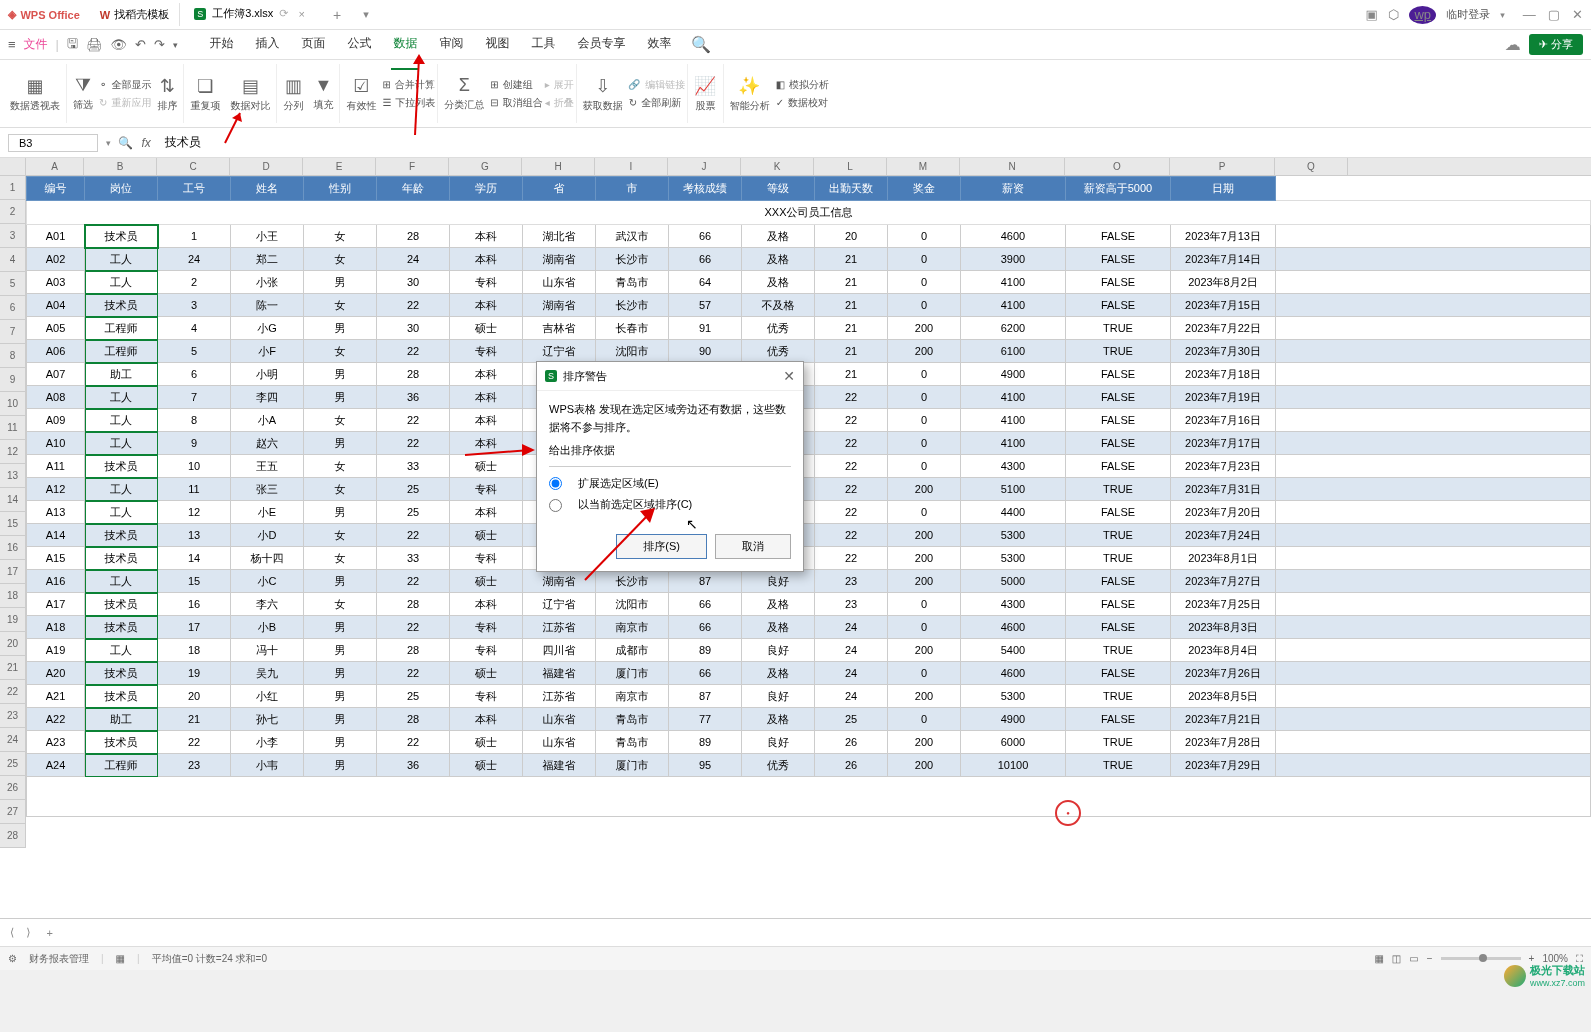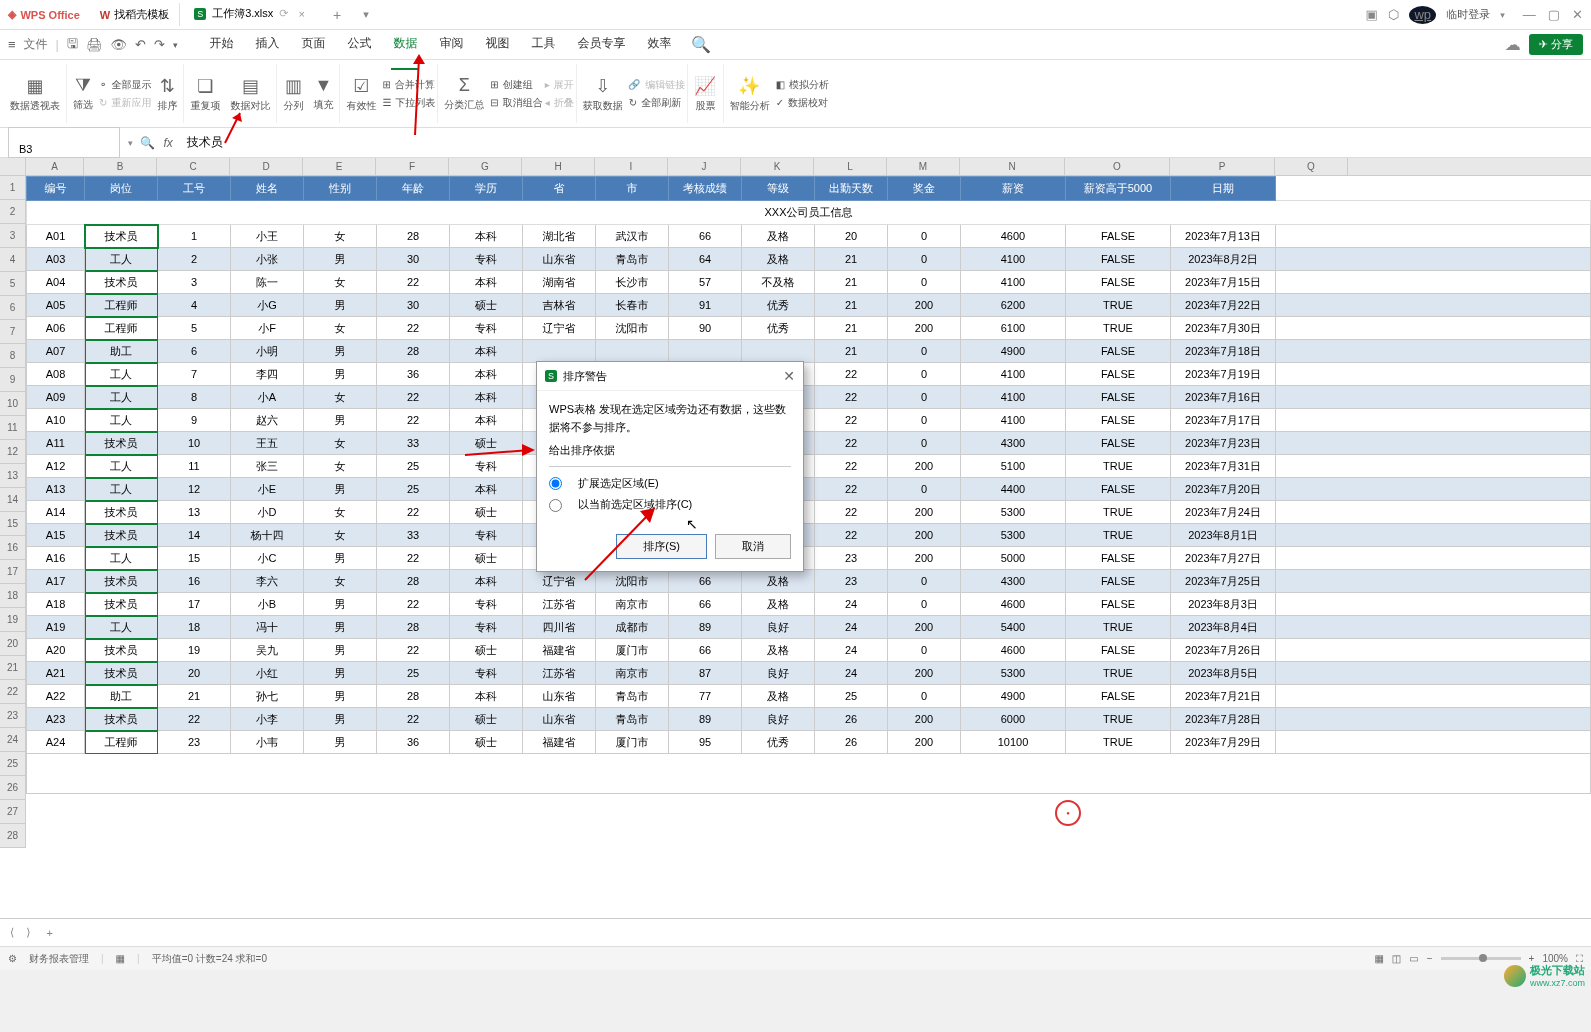--- a/index.html
+++ b/index.html
@@ -8,36 +8,36 @@
 .titlebar-left { display: flex; align-items: center; gap: 2px; }
 .wps-logo { color: #d9534f; font-size: 11px; font-weight: bold; padding: 0 8px; display: flex; align-items: center; gap: 4px; }
 .tab-find { background: #fff; padding: 4px 10px; font-size: 11px; display: flex; align-items: center; gap: 4px; border-right: 1px solid #e0e0e0; }
 .tab-find .w-icon { color: #c0392b; font-weight: bold; }
 .tab-doc { background: #fff; padding: 4px 12px; font-size: 11px; display: flex; align-items: center; gap: 6px; border-bottom: 2px solid #fff; }
 .tab-doc .s-icon { background: #0b8235; color: #fff; font-size: 9px; padding: 1px 3px; border-radius: 2px; }
 .tab-close { color: #999; padding: 0 4px; }
 .tab-add { padding: 0 10px; color: #888; font-size: 14px; }
 .titlebar-right { margin-left: auto; display: flex; align-items: center; gap: 10px; padding-right: 8px; }
 .titlebar-right span { color: #888; font-size: 13px; }
-.user-badge { background: #0f172a; color: #fff; border-radius: 50%; width: 27px; height: 18px; display: flex; align-items: center; justify-content: center; font-size: 9px; text-decoration: underline; }
+.user-badge { background: #4c1d95; color: #fff; border-radius: 50%; width: 27px; height: 18px; display: flex; align-items: center; justify-content: center; font-size: 9px; text-decoration: underline; }
 .win-btns { display: flex; gap: 12px; color: #888; margin-left: 8px; }
 .menubar { background: #fff; height: 30px; display: flex; align-items: center; padding: 0 8px; border-bottom: 1px solid #e0e0e0; }
 .menu-icons { display: flex; gap: 8px; color: #666; font-size: 13px; align-items: center; }
 .menu-tabs { display: flex; gap: 18px; margin-left: 30px; font-size: 12px; color: #333; }
 .menu-tab { padding: 16px 2px; }
 .menu-tab.active { color: #0b8235; border-bottom: 2px solid #0b8235; }
 .menubar-right { margin-left: auto; display: flex; gap: 8px; align-items: center; }
 .share-btn { background: #0b8235; color: #fff; padding: 3px 10px; border-radius: 3px; font-size: 11px; }
 .ribbon { background: #fff; height: 68px; display: flex; align-items: center; padding: 4px 6px; border-bottom: 1px solid #ddd; gap: 2px; }
 .ribbon-item { display: flex; flex-direction: column; align-items: center; gap: 2px; font-size: 10px; color: #555; padding: 2px 4px; }
 .ribbon-item .ico { font-size: 18px; color: #666; }
 .ribbon-sub { display: flex; flex-direction: column; gap: 4px; font-size: 10px; color: #555; }
 .ribbon-sub div { display: flex; align-items: center; gap: 4px; }
 .se-row { background: #fff; height: 30px; display: flex; align-items: center; border-bottom: 1px solid #ddd; padding: 0 8px; gap: 8px; font-size: 12px; }
-.name-box { border: 1px solid #ccc; padding: 15px 20px 2px 10px; background: #fff; width: 112px; font-size: 11px; }
+.name-box { border: 1px solid #ccc; padding: 2px 20px 2px 10px; background: #fff; width: 90px; font-size: 11px; }
 .fx { color: #666; }
 .formula-val { flex: 1; padding: 2px 6px; }
 .sheet-area { background: #fff; overflow: hidden; height: 760px; position: relative; }
 .col-headers { display: flex; background: #e8e8e8; border-bottom: 1px solid #ccc; height: 18px; font-size: 10px; color: #666; }
 .rowh { width: 26px; background: #e8e8e8; border-right: 1px solid #ccc; text-align: center; font-size: 10px; color: #666; flex-shrink: 0; }
 .colh { border-right: 1px solid #ccc; text-align: center; line-height: 18px; }
 .grid-body { display: flex; }
 .row-headers { width: 26px; display: flex; flex-direction: column; }
 .row-headers div { height: 24px; line-height: 24px; background: #e8e8e8; border-bottom: 1px solid #ccc; border-right: 1px solid #ccc; text-align: center; font-size: 10px; color: #666; }
 .table-wrap { flex: 1; }
@@ -103,21 +103,21 @@
       <span>—</span>
       <span>▢</span>
       <span>✕</span>
     </div>
   </div>
 </div>
 
 <div class="menubar">
   <div class="menu-icons">
     <span>≡</span>
-    <span style="font-size:12px;color:#737373">文件</span>
+    <span style="font-size:12px;color:#ec4899">文件</span>
     <span style="color:#ccc">|</span>
     <span>🖫</span>
     <span>🖨</span>
     <span>👁</span>
     <span>↶</span>
     <span>↷</span>
     <span style="font-size:9px">▾</span>
   </div>
   <div class="menu-tabs" id="menu-tabs">
       <div class="menu-tab">开始</div>
@@ -358,20 +358,39 @@
               <td>66</td>
               <td>及格</td>
               <td>20</td>
               <td>0</td>
               <td>4600</td>
               <td>FALSE</td>
               <td>2023年7月13日</td>
               <td></td>
             </tr>
             <tr>
+              <td>A02</td>
+              <td class="col-B">工人</td>
+              <td>24</td>
+              <td>郑二</td>
+              <td>女</td>
+              <td>24</td>
+              <td>本科</td>
+              <td>湖南省</td>
+              <td>长沙市</td>
+              <td>66</td>
+              <td>及格</td>
+              <td>21</td>
+              <td>0</td>
+              <td>3900</td>
+              <td>FALSE</td>
+              <td>2023年7月14日</td>
+              <td></td>
+            </tr>
+            <tr>
               <td>A03</td>
               <td class="col-B">工人</td>
               <td>2</td>
               <td>小张</td>
               <td>男</td>
               <td>30</td>
               <td>专科</td>
               <td>山东省</td>
               <td>青岛市</td>
               <td>64</td>

